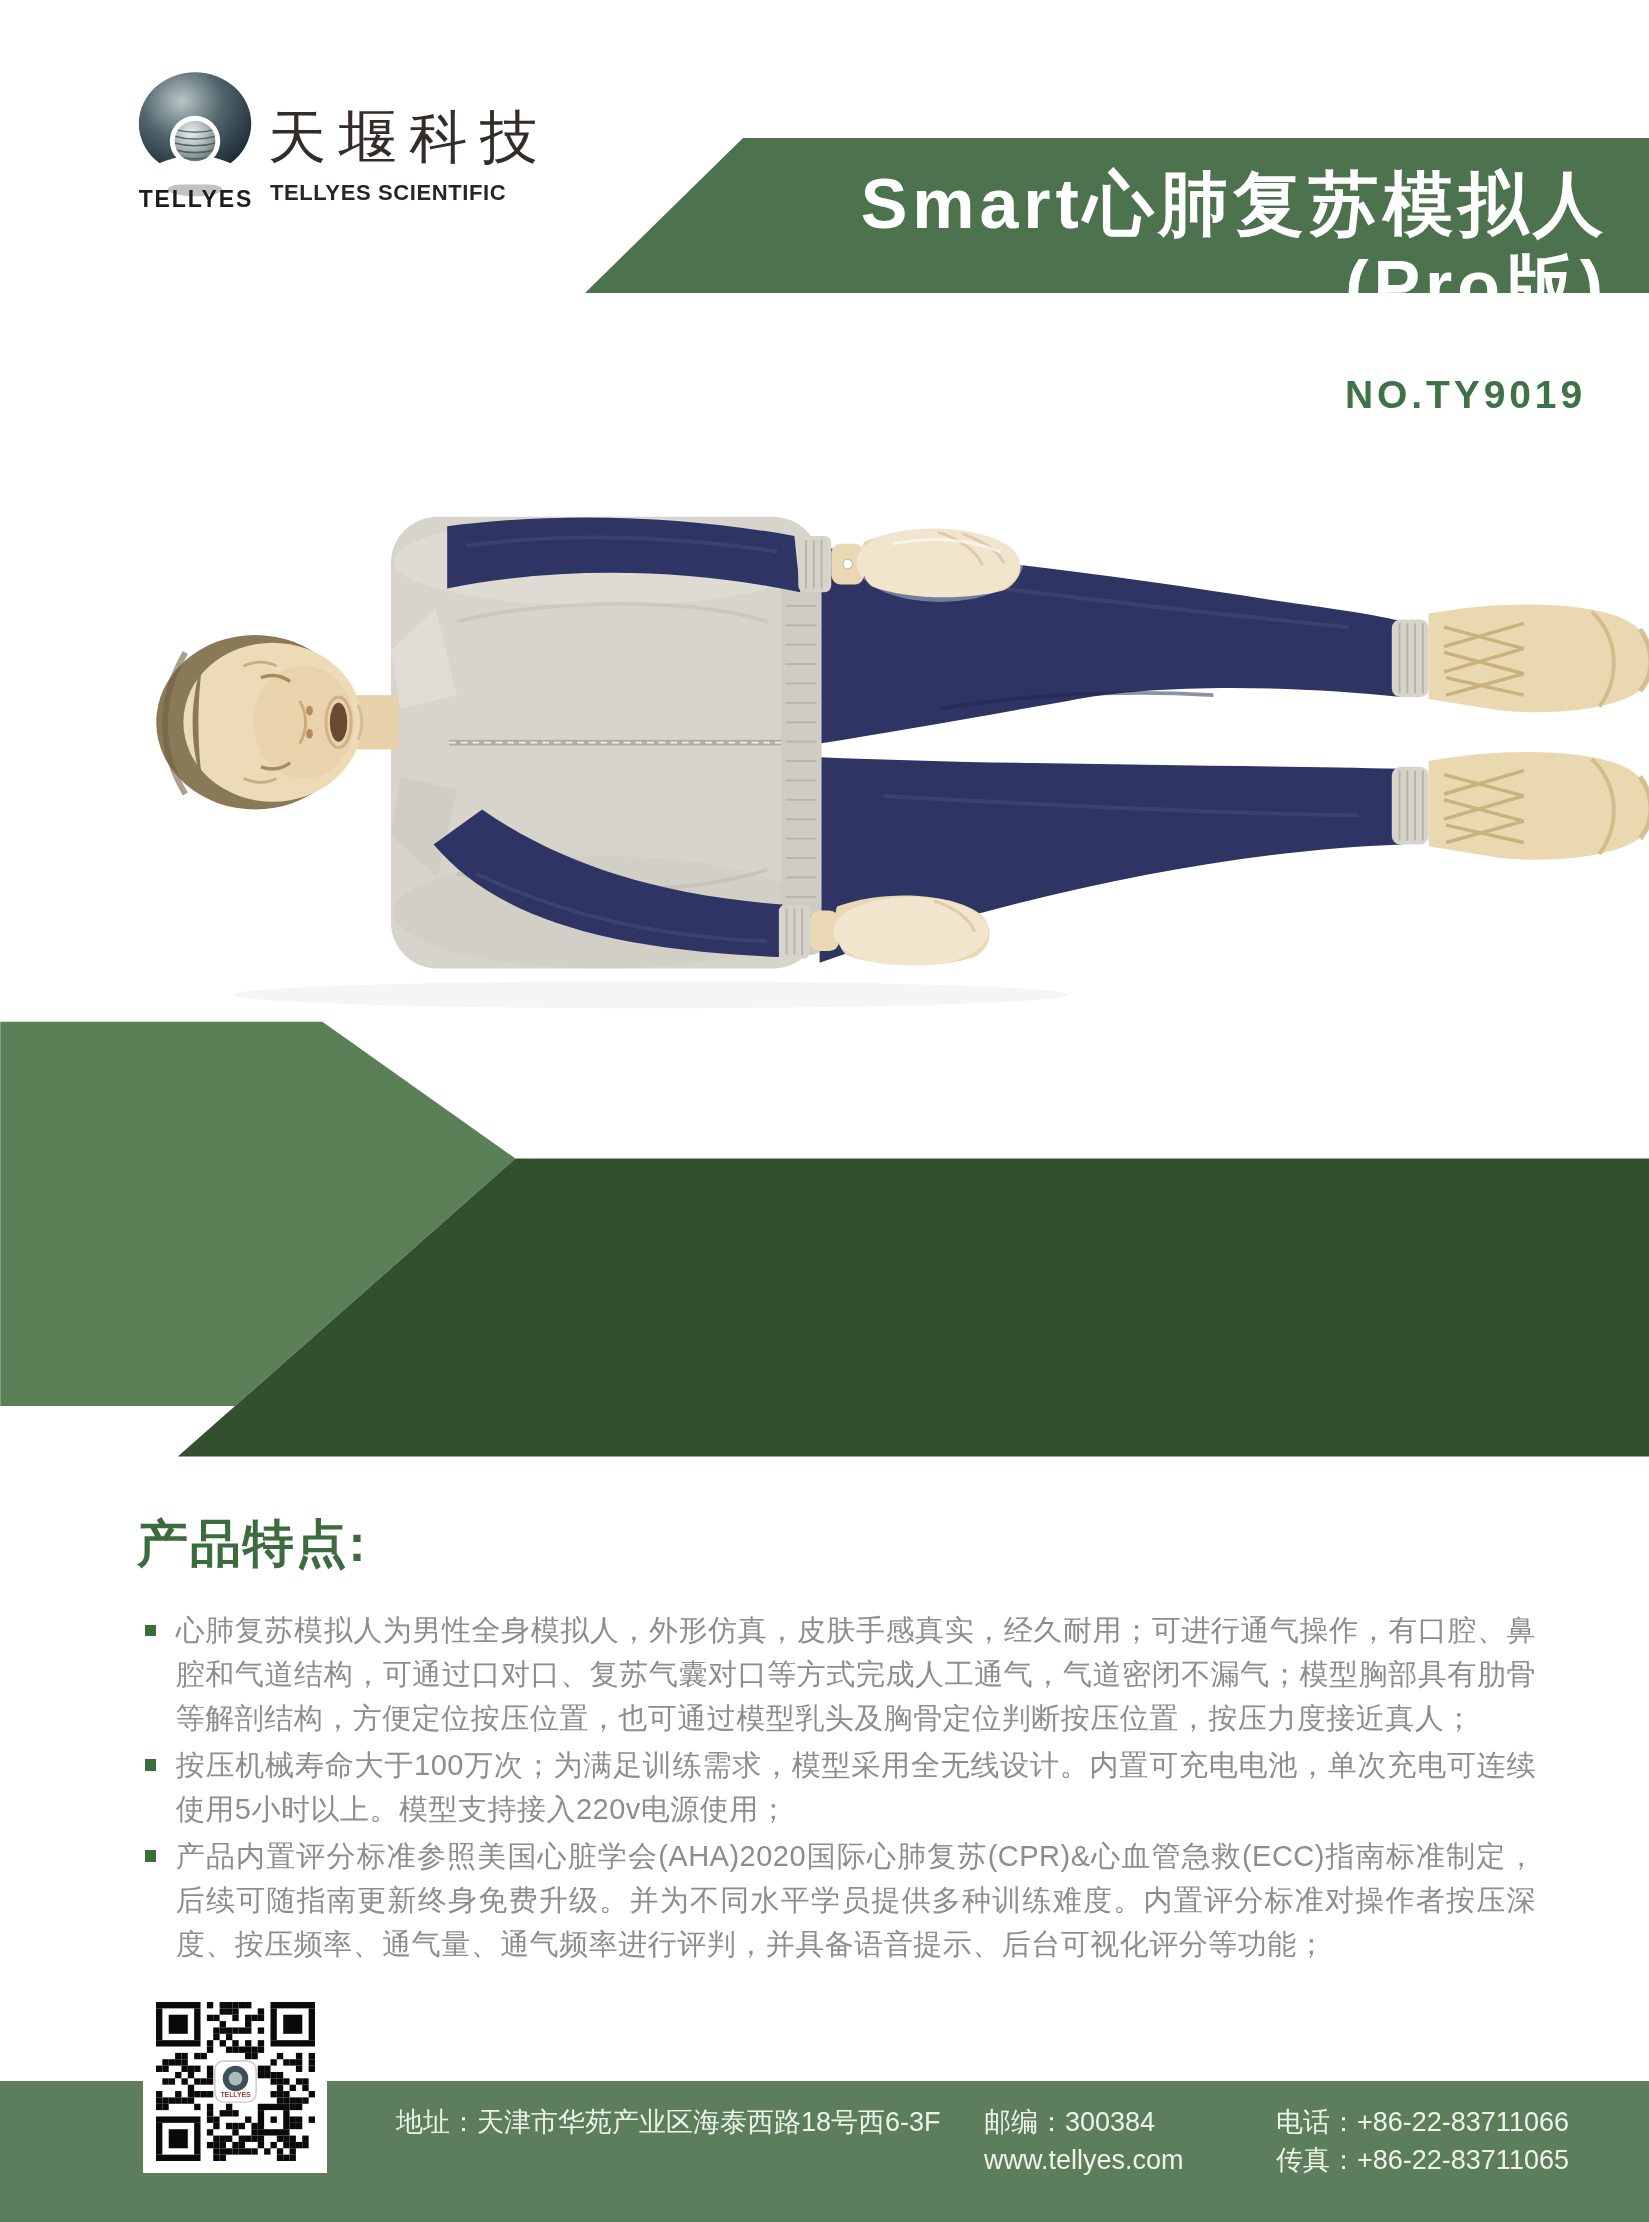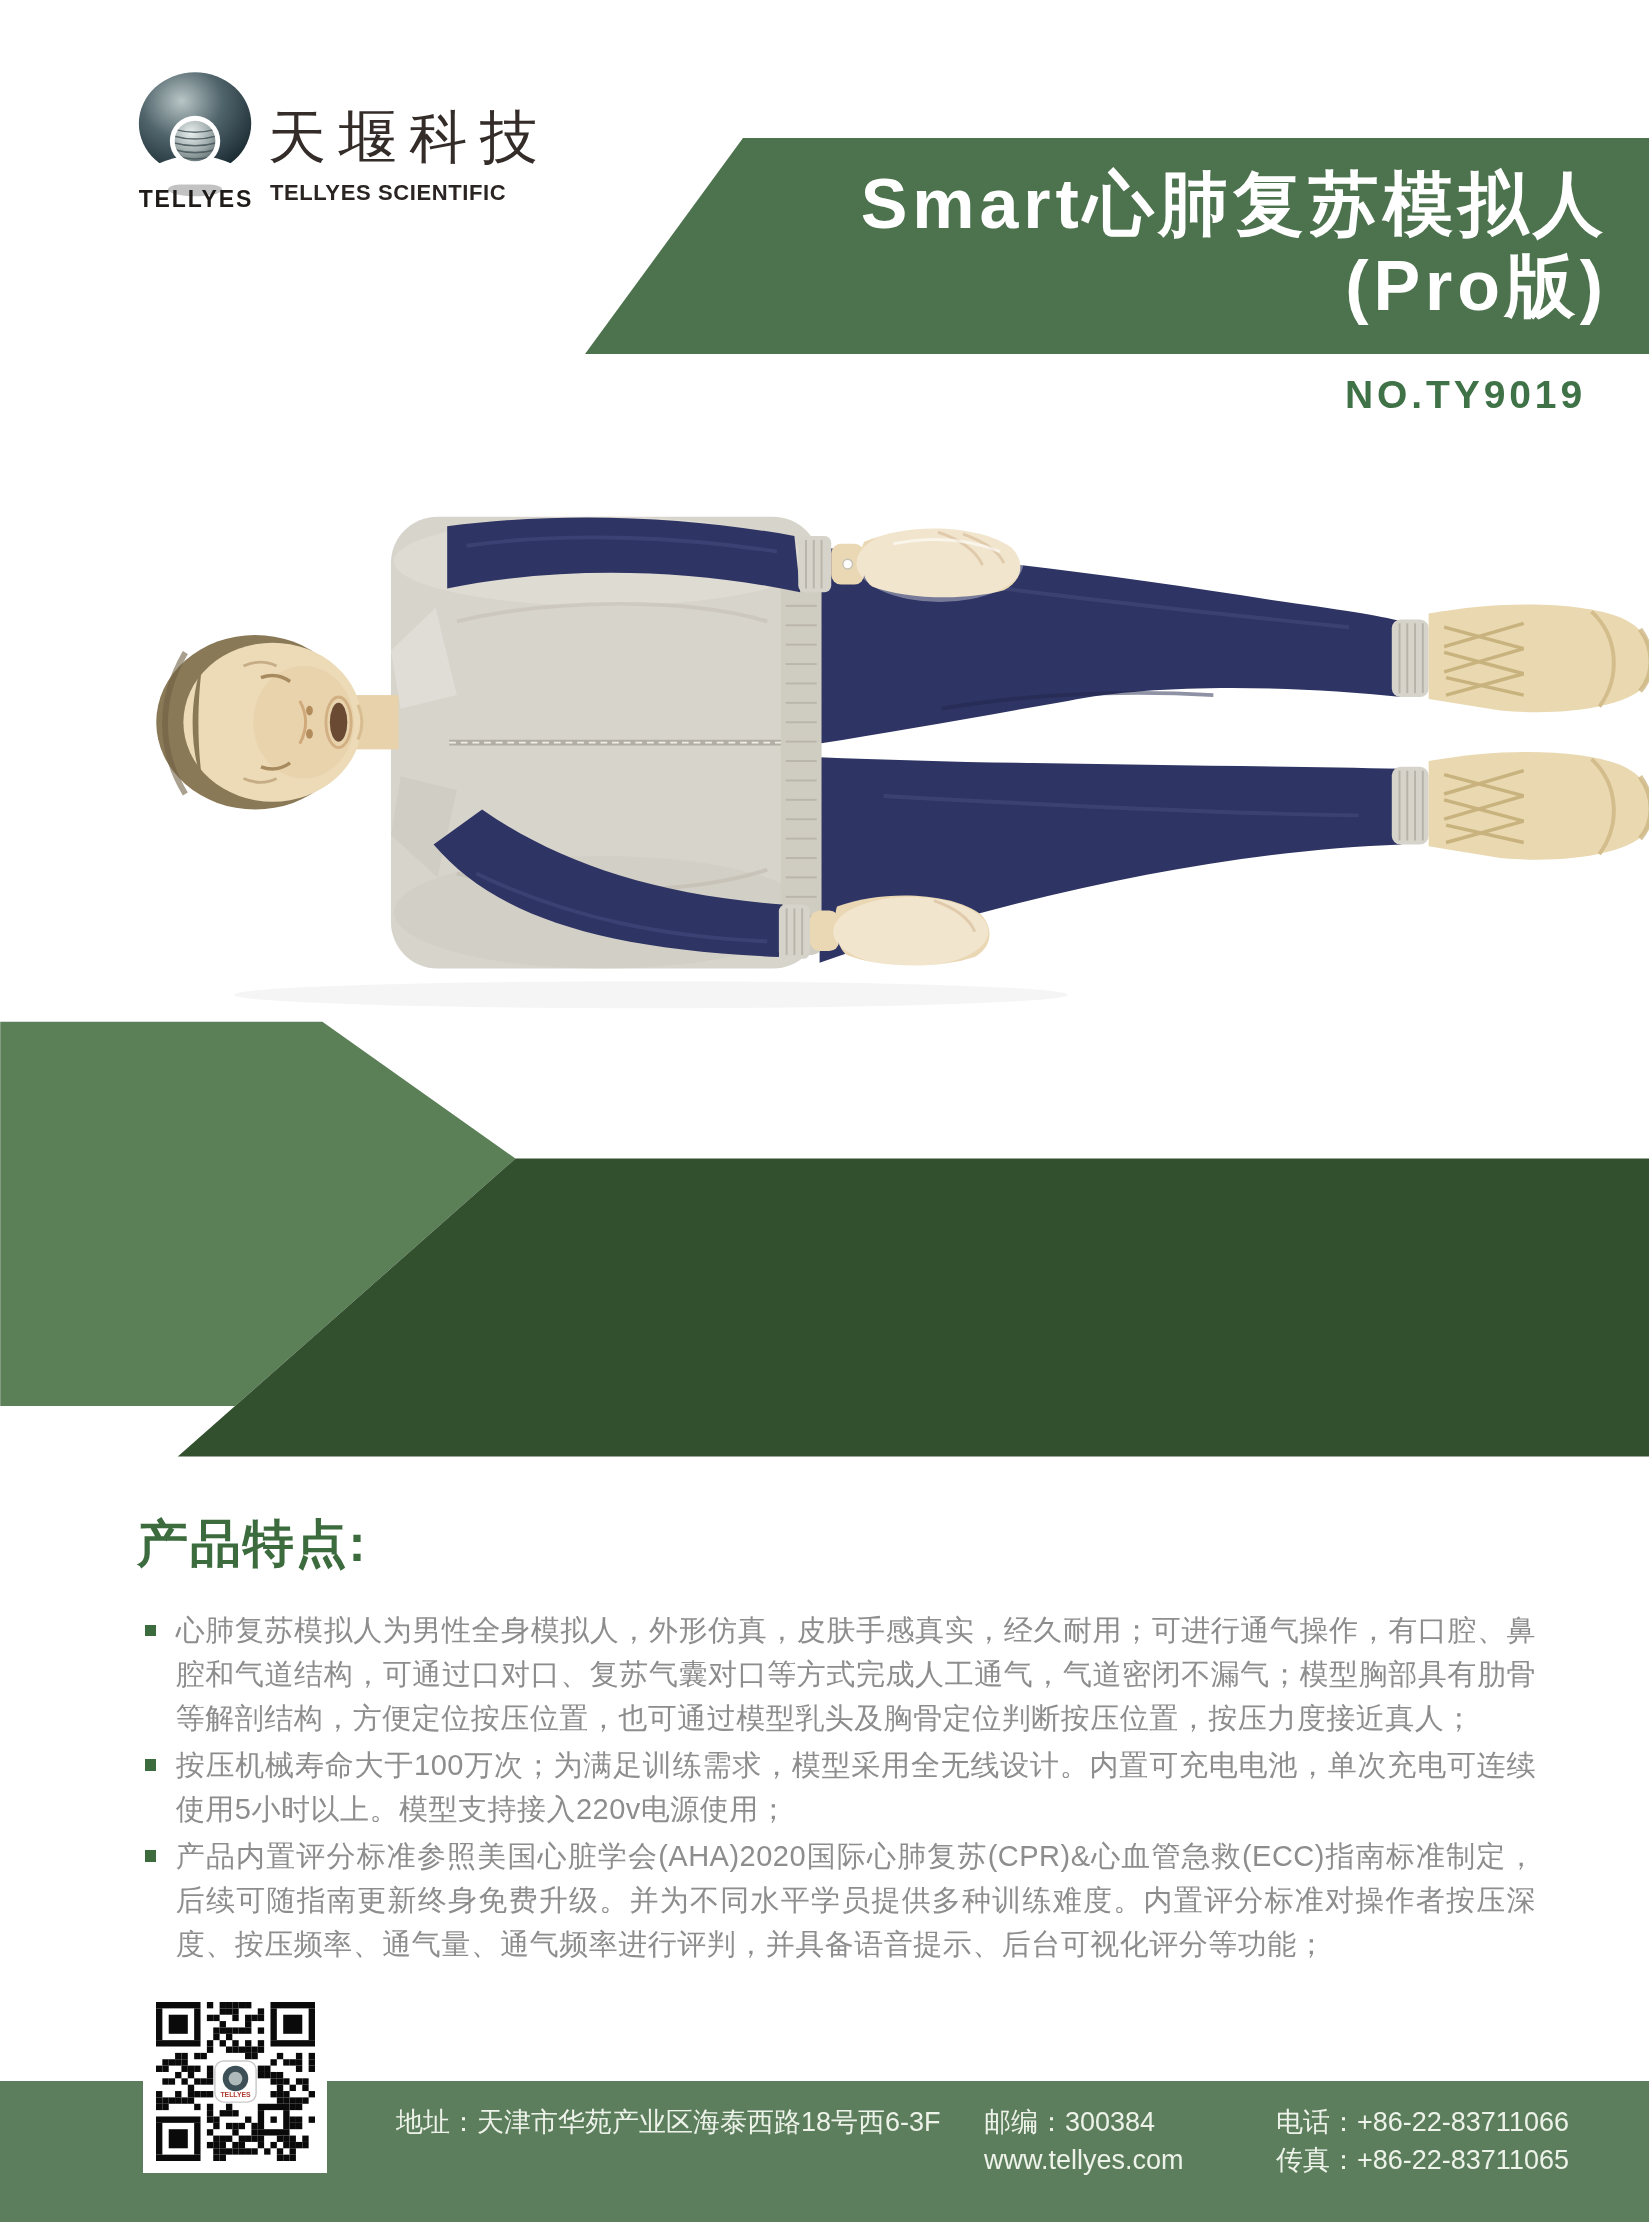--- a/index.html
+++ b/index.html
@@ -17,21 +17,21 @@
   .brand-cn{
     position:absolute;left:268px;top:99px;
     font-size:58px;font-weight:400;color:#332c29;letter-spacing:12.6px;white-space:nowrap;
   }
   .brand-en{
     position:absolute;left:270px;top:180px;
     font-size:22px;font-weight:700;color:#2a2523;letter-spacing:0.6px;white-space:nowrap;
   }
   
   .banner{
-    position:absolute;left:585px;top:138px;width:1064px;height:216px;
+    position:absolute;left:585px;top:138px;width:1064px;height:155px;
     background:#4d734e;
     clip-path:polygon(158px 0,100% 0,100% 100%,0 100%);
     display:flex;flex-direction:column;align-items:flex-end;justify-content:flex-start;
     padding-top:25px;box-sizing:border-box;
   }
   .banner .line{
     color:#ffffff;font-size:70px;font-weight:800;letter-spacing:4.9px;
     line-height:82px;padding-right:41px;white-space:nowrap;
   }
   .model-no{

